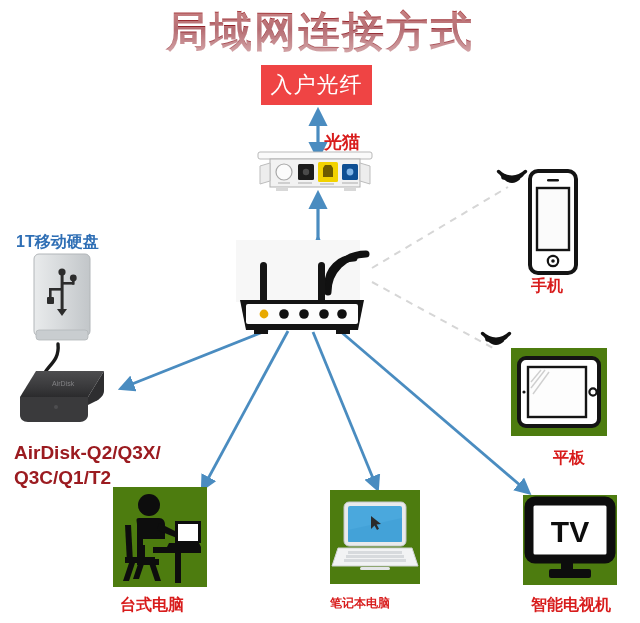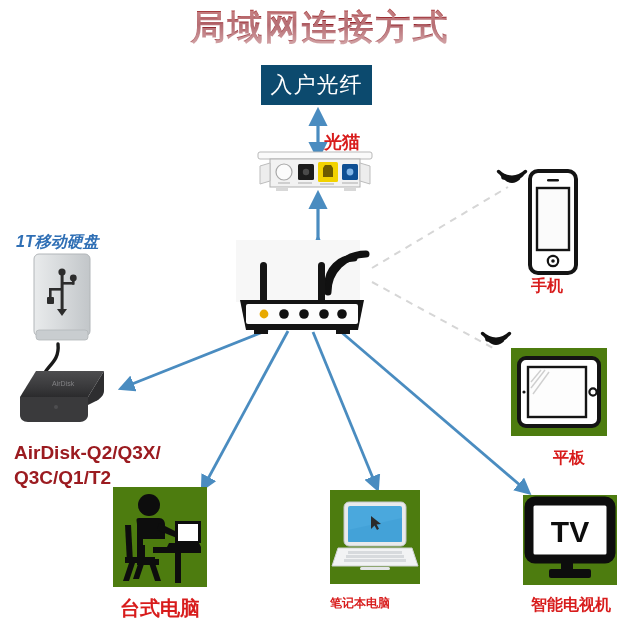--- a/index.html
+++ b/index.html
@@ -18,75 +18,74 @@
     overflow: hidden;
   }
   .abs { position: absolute; }
 
   
   #title {
     left: 0; top: 4px;
     width: 640px;
     text-align: center;
     font-family: "Liberation Serif", "DejaVu Serif", serif;
-    font-size: 35px;
+    font-size: 42px;
     font-weight: 700;
     letter-spacing: 2px;
     color: #9c2b33;
     background: linear-gradient(180deg, #b24a4a 0%, #8f1f28 45%, #c98f92 100%);
     -webkit-background-clip: text;
     background-clip: text;
     -webkit-text-fill-color: transparent;
     text-shadow: 0 1px 0 rgba(255,255,255,0.35);
   }
 
   
   #fiber-box {
     left: 261px; top: 65px;
     width: 111px; height: 40px;
-    background: #0c4a6e;
+    background: #ef4444;
     display: flex; align-items: center; justify-content: center;
   }
   #fiber-box .lbl {
     color: #ffffff;
     font-family: "Liberation Serif", "DejaVu Serif", serif;
     font-size: 22px;
     letter-spacing: 1px;
     white-space: nowrap;
   }
 
   
   .red-label {
     color: #d81c1c;
     font-weight: 700;
     white-space: nowrap;
   }
   .blue-label {
     color: #2f6fb5;
     font-weight: 700;
     white-space: nowrap;
-    font-style: italic;
   }
   .dkred-label {
     color: #9b1b20;
     font-weight: 700;
     white-space: nowrap;
     margin-top: 8px;
   }
 
   #label-modem { left: 324px; top: 130px; font-size: 18px; }
   #label-router { left: 286px; top: 268px; font-size: 17px; }
   #label-hdd { left: 16px; top: 232px; font-size: 16px; }
   #label-airdisk {
     left: 14px; top: 432px; font-size: 19px; line-height: 25px;
     font-family: "Liberation Sans", "DejaVu Sans", sans-serif;
   }
   #label-phone { left: 531px; top: 276px; font-size: 16px; }
   #label-tablet { left: 553px; top: 448px; font-size: 16px; }
-  #label-desktop { left: 120px; top: 595px; font-size: 20px; text-align: center; }
+  #label-desktop { left: 120px; top: 595px; font-size: 16px; text-align: center; }
   #label-laptop { left: 330px; top: 595px; font-size: 12px; }
   #label-tv { left: 531px; top: 595px; font-size: 16px; }
 
   
   #modem { left: 256px; top: 150px; width: 118px; height: 48px; }
 
   
   #router { left: 232px; top: 240px; width: 140px; height: 98px; }
 
   

